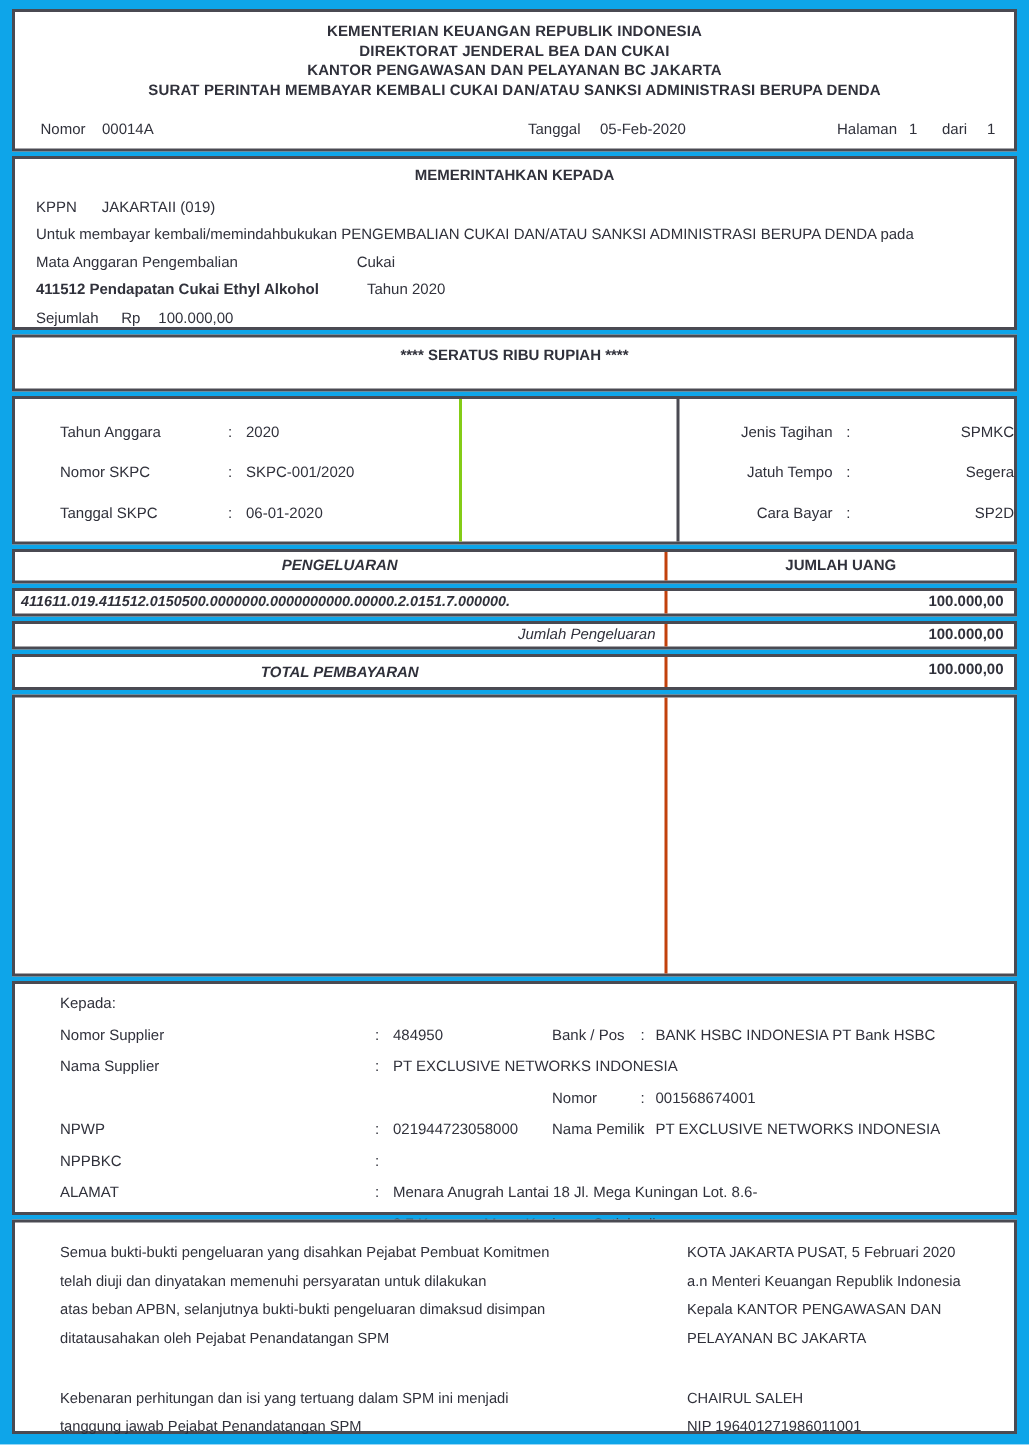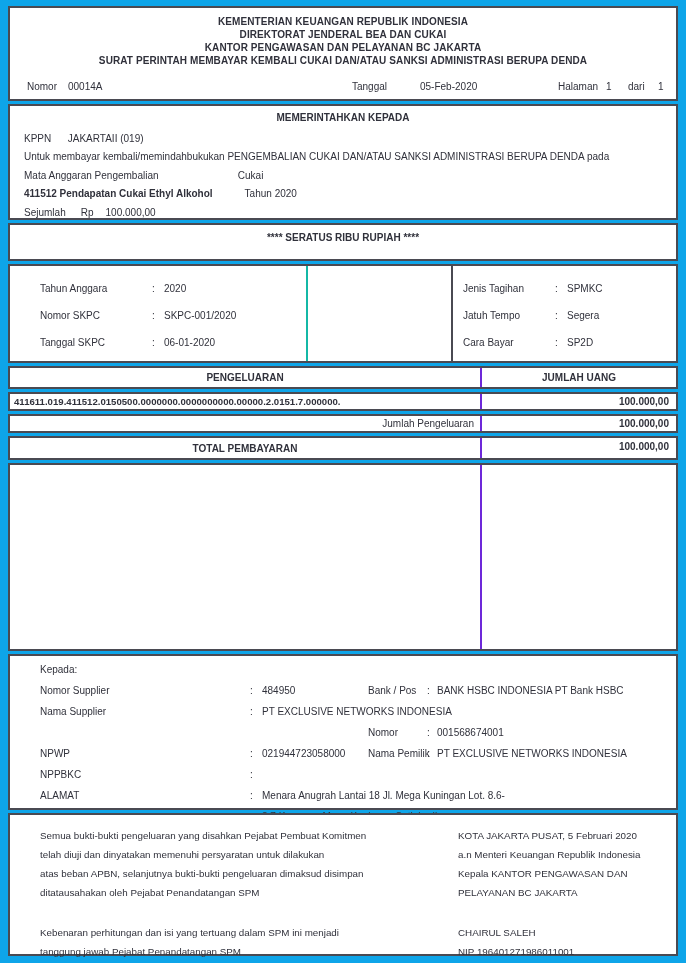--- a/index.html
+++ b/index.html
@@ -7,45 +7,45 @@
         font-family:"Liberation Sans",sans-serif;font-size:10px;color:#30313b;
         -webkit-font-smoothing:antialiased;}
   .doc{position:absolute;left:8px;top:6px;width:670px;}
   .box{box-sizing:border-box;border:2px solid #4a4a52;background:#fff;margin-bottom:3px;position:relative;width:670px;}
   
   .box-header{height:95px;padding-top:7px;}
   .hline{text-align:center;line-height:13px;font-weight:700;letter-spacing:.1px;}
   .nomor-row{position:relative;height:16px;margin-top:14px;}
   .nomor-row span{position:absolute;white-space:nowrap;}
   .p-nomor-l{left:17px;} .p-nomor-v{left:58px;}
-  .p-tgl-l{left:342px;}  .p-tgl-v{left:410px;}
+  .p-tgl-l{left:342px;}  .p-tgl-v{left:390px;}
   .p-hal-l{left:548px;}  .p-hal-v{left:596px;}
   .p-dari-l{left:618px;} .p-dari-v{left:648px;}
   
   .box-order{height:116px;}
   .order-title{text-align:center;font-weight:700;margin-top:5px;line-height:13px;}
   .order-lines{padding-left:14px;margin-top:6px;line-height:18.4px;}
   .lab-kppn{display:inline-block;width:41px;}
   .lab-mata{display:inline-block;width:211px;}
   .lab-acct{display:inline-block;width:218px;font-weight:bold;}
   .lab-sej{display:inline-block;width:54px;}
   .lab-rp{display:inline-block;width:22px;}
   
   .box-words{height:38px;text-align:center;font-weight:700;padding-top:7px;}
   
   .box-info{height:99px;display:flex;}
   .icell{box-sizing:border-box;padding-top:9px;}
-  .icell1{width:298px;border-right:2px solid #14b8a6;padding-left:30px;}
+  .icell1{width:298px;border-right:2px solid #84cc16;padding-left:30px;}
   .icell2{width:145px;border-right:2px solid #4a4a52;}
-  .icell3{flex:1;padding-left:10px;}
+  .icell3{flex:1;padding-left:10px;text-align:right;}
   .irow{display:grid;grid-template-columns:112px 12px auto;line-height:27px;white-space:nowrap;}
   .icell3 .irow{grid-template-columns:92px 12px auto;}
   
   .trow{display:flex;}
-  .tleft{box-sizing:border-box;width:472px;border-right:2px solid #6d28d9;}
+  .tleft{box-sizing:border-box;width:435px;border-right:2px solid #c2410c;font-style:italic;}
   .tright{flex:1;box-sizing:border-box;text-align:right;padding-right:7px;}
   .row-head{height:23px;}
   .row-head .tleft,.row-head .tright{text-align:center;line-height:20px;font-weight:700;padding-right:0;}
   .row-code{height:19px;}
   .row-code .tleft{padding-left:4px;line-height:16px;font-weight:700;font-size:9.6px;white-space:nowrap;}
   .row-code .tright{line-height:16px;font-weight:700;}
   .row-sub{height:19px;}
   .row-sub .tleft{text-align:right;padding-right:6px;line-height:16px;}
   .row-sub .tright{line-height:16px;font-weight:700;}
   .row-total{height:24px;}

